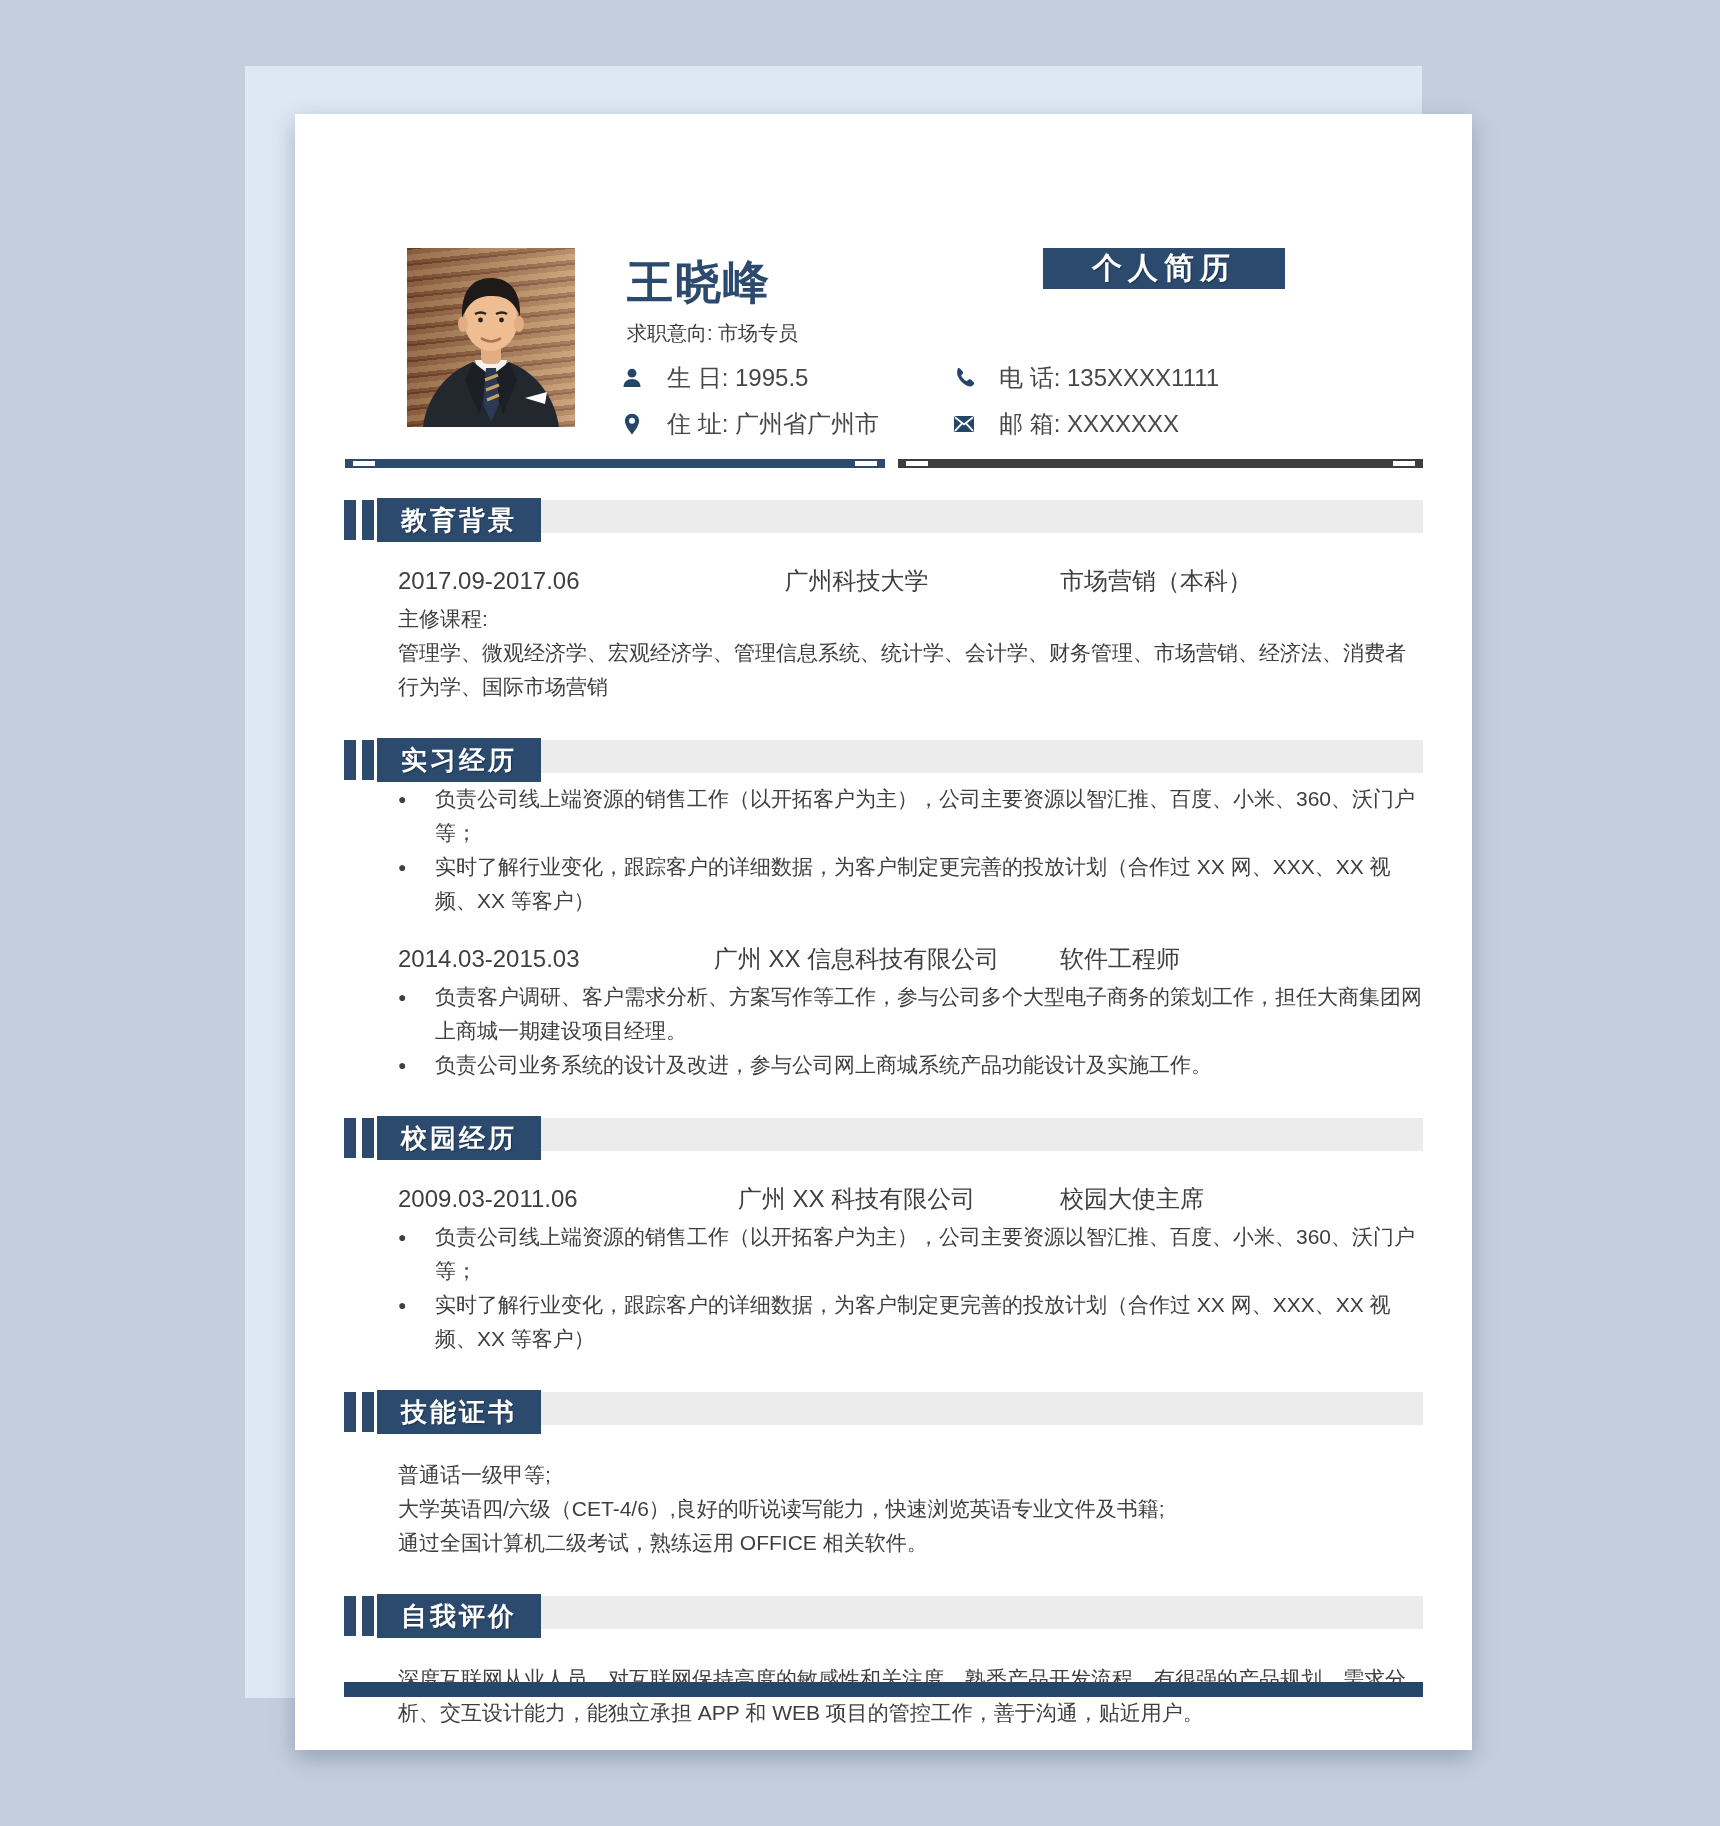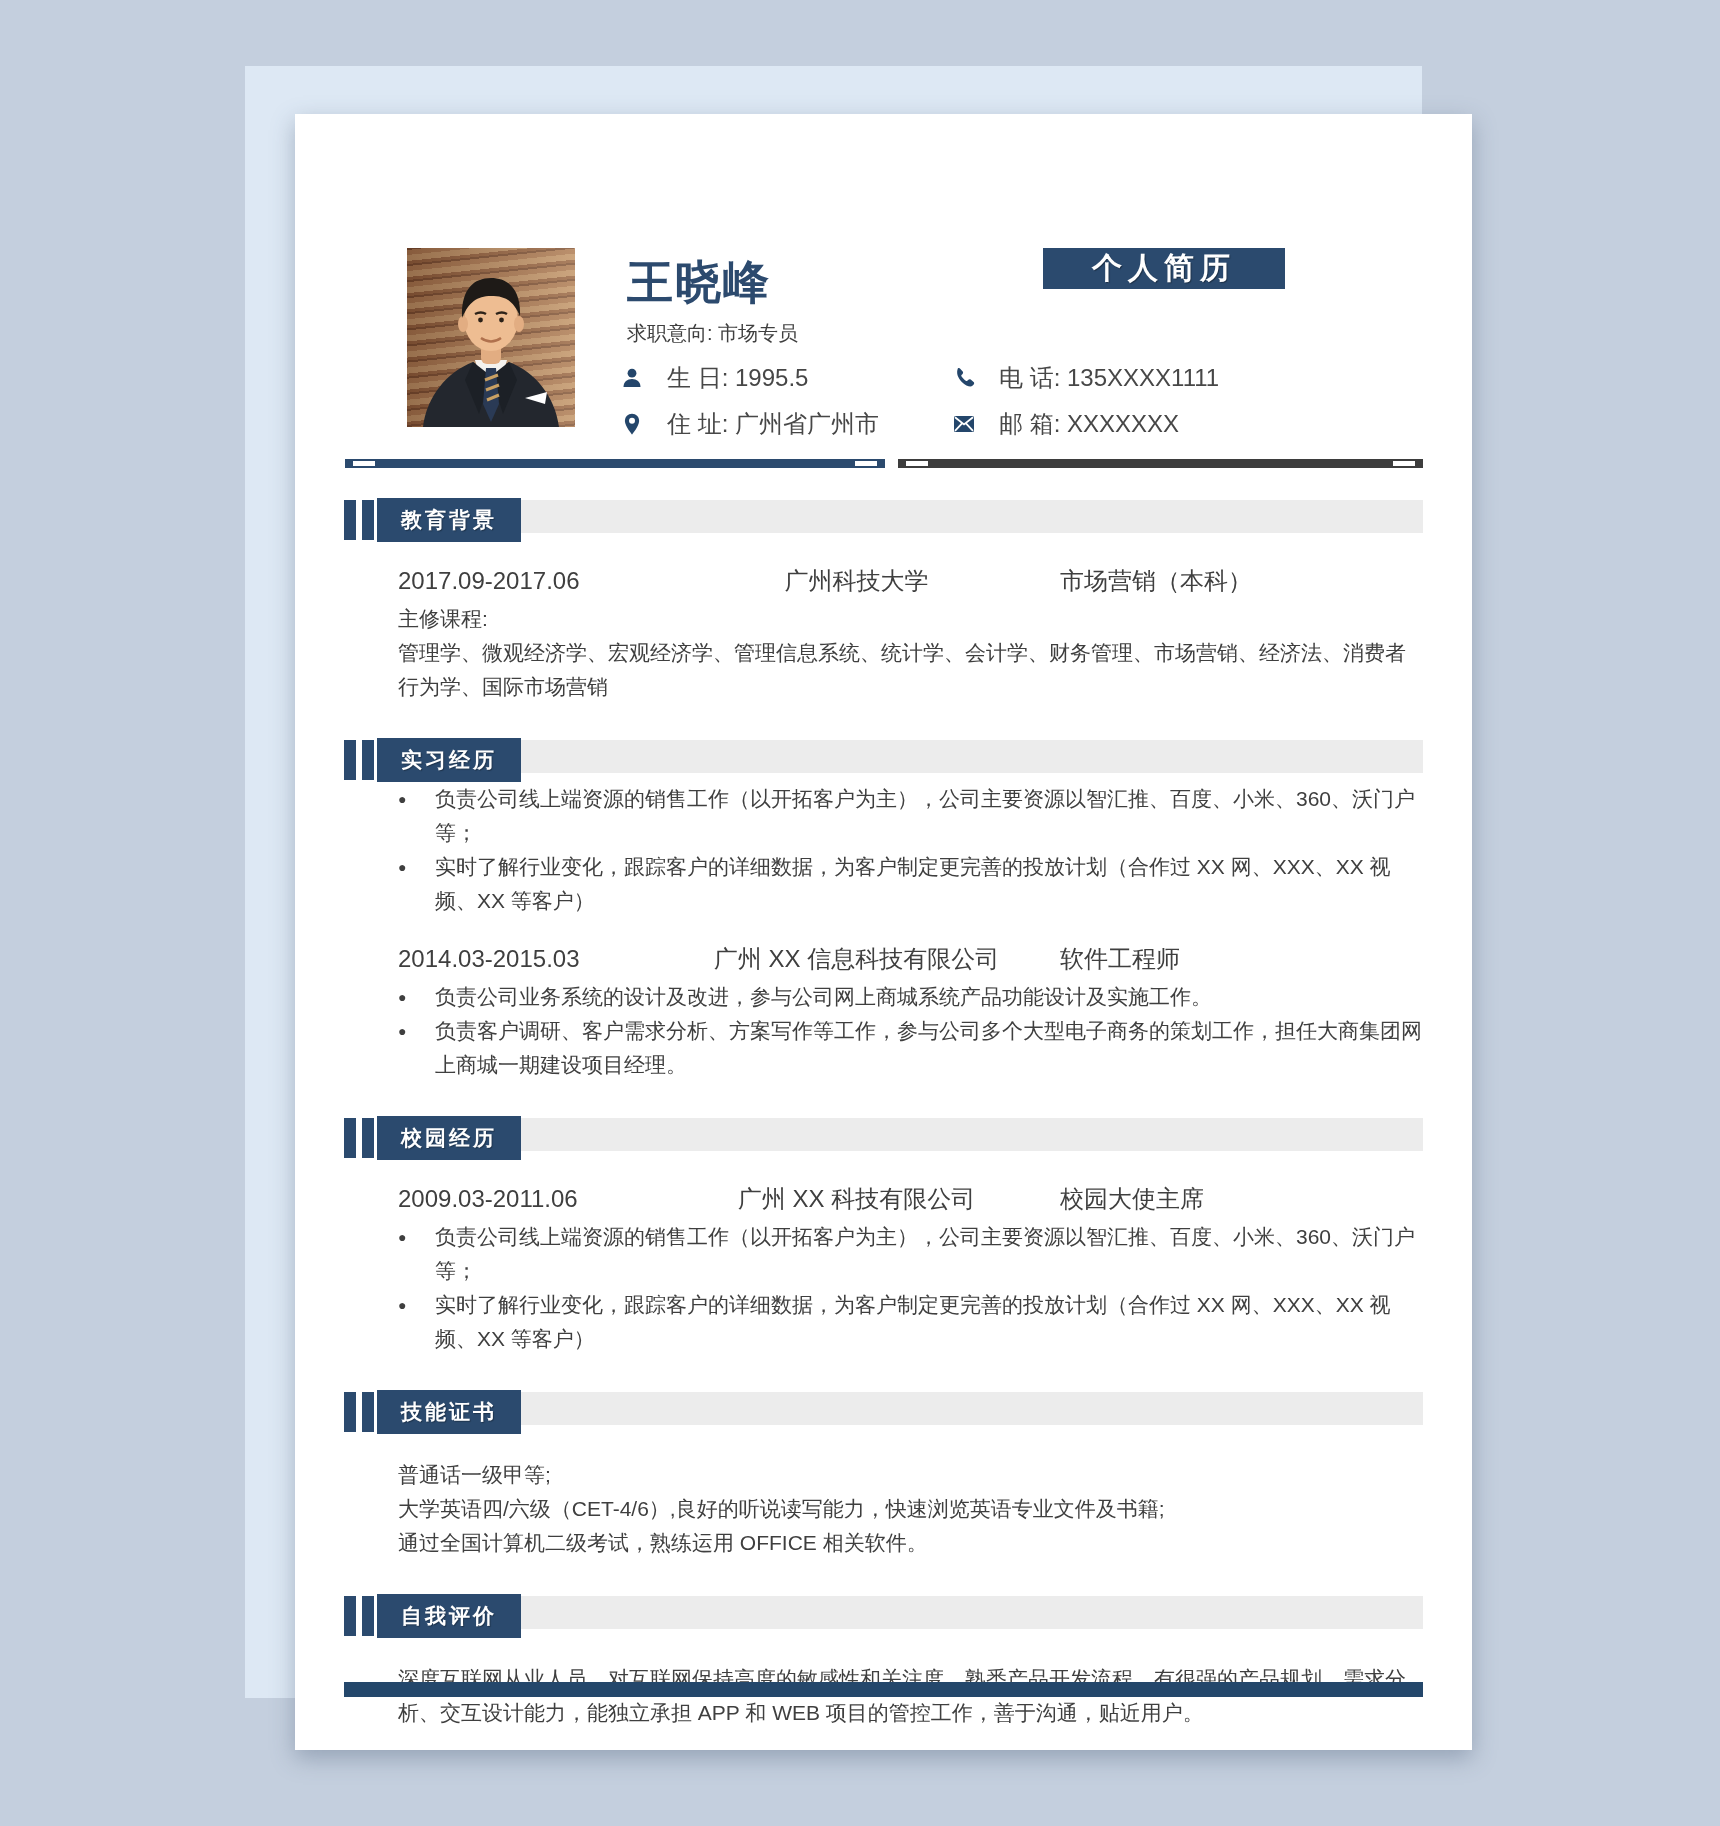--- a/index.html
+++ b/index.html
@@ -65,21 +65,21 @@
   
   .content{ padding:0 49px; }
   .section-header{ position:relative; height:44px; margin-top:34px; }
   .section-header.first{ margin-top:30px; }
   .sh-strip{ position:absolute; left:36px; right:0; top:2px; height:33px; background:#ececec; }
   .sh-bar{ position:absolute; top:2px; width:12px; height:40px; background:#2b4a6e; }
   .sh-bar.b1{ left:0; } .sh-bar.b2{ left:18px; }
   .sh-title{
     position:absolute; left:33px; top:0; height:44px; min-width:128px;
     background:#2b4a6e; color:#ffffff; padding:15px 24px;
-    font-size:21px; font-weight:bold; letter-spacing:3px;
+    font-size:26px; font-weight:bold; letter-spacing:3px;
     display:flex; align-items:center; justify-content:center;
     text-shadow:1px 1px 1px rgba(0,0,0,.3);
   }
   .sec-body{ padding-left:54px; font-size:21px; line-height:34px; color:#3f3f3f; }
   .row{
     display:grid; grid-template-columns:255px 1fr 363px;
     margin:24px 0 6px; font-size:24px; line-height:30px;
   }
   .row .company{ text-align:center; }
   .bullets{ list-style:none; }
@@ -223,22 +223,22 @@
             <li>实时了解行业变化，跟踪客户的详细数据，为客户制定更完善的投放计划（合作过 XX 网、XXX、XX 视频、XX 等客户）</li>
           </ul>
         </div>
         <div class="job">
           <div class="row">
             <span>2014.03-2015.03</span>
             <span class="company">广州 XX 信息科技有限公司</span>
             <span>软件工程师</span>
           </div>
           <ul class="bullets">
+            <li>负责客户调研、客户需求分析、方案写作等工作，参与公司多个大型电子商务的策划工作，担任大商集团网上商城一期建设项目经理。</li>
             <li>负责公司业务系统的设计及改进，参与公司网上商城系统产品功能设计及实施工作。</li>
-            <li>负责客户调研、客户需求分析、方案写作等工作，参与公司多个大型电子商务的策划工作，担任大商集团网上商城一期建设项目经理。</li>
           </ul>
         </div>
       </div>
     </div>
 
     <div class="section">
       <div class="section-header">
         <span class="sh-strip"></span>
         <span class="sh-bar b1"></span>
         <span class="sh-bar b2"></span>

